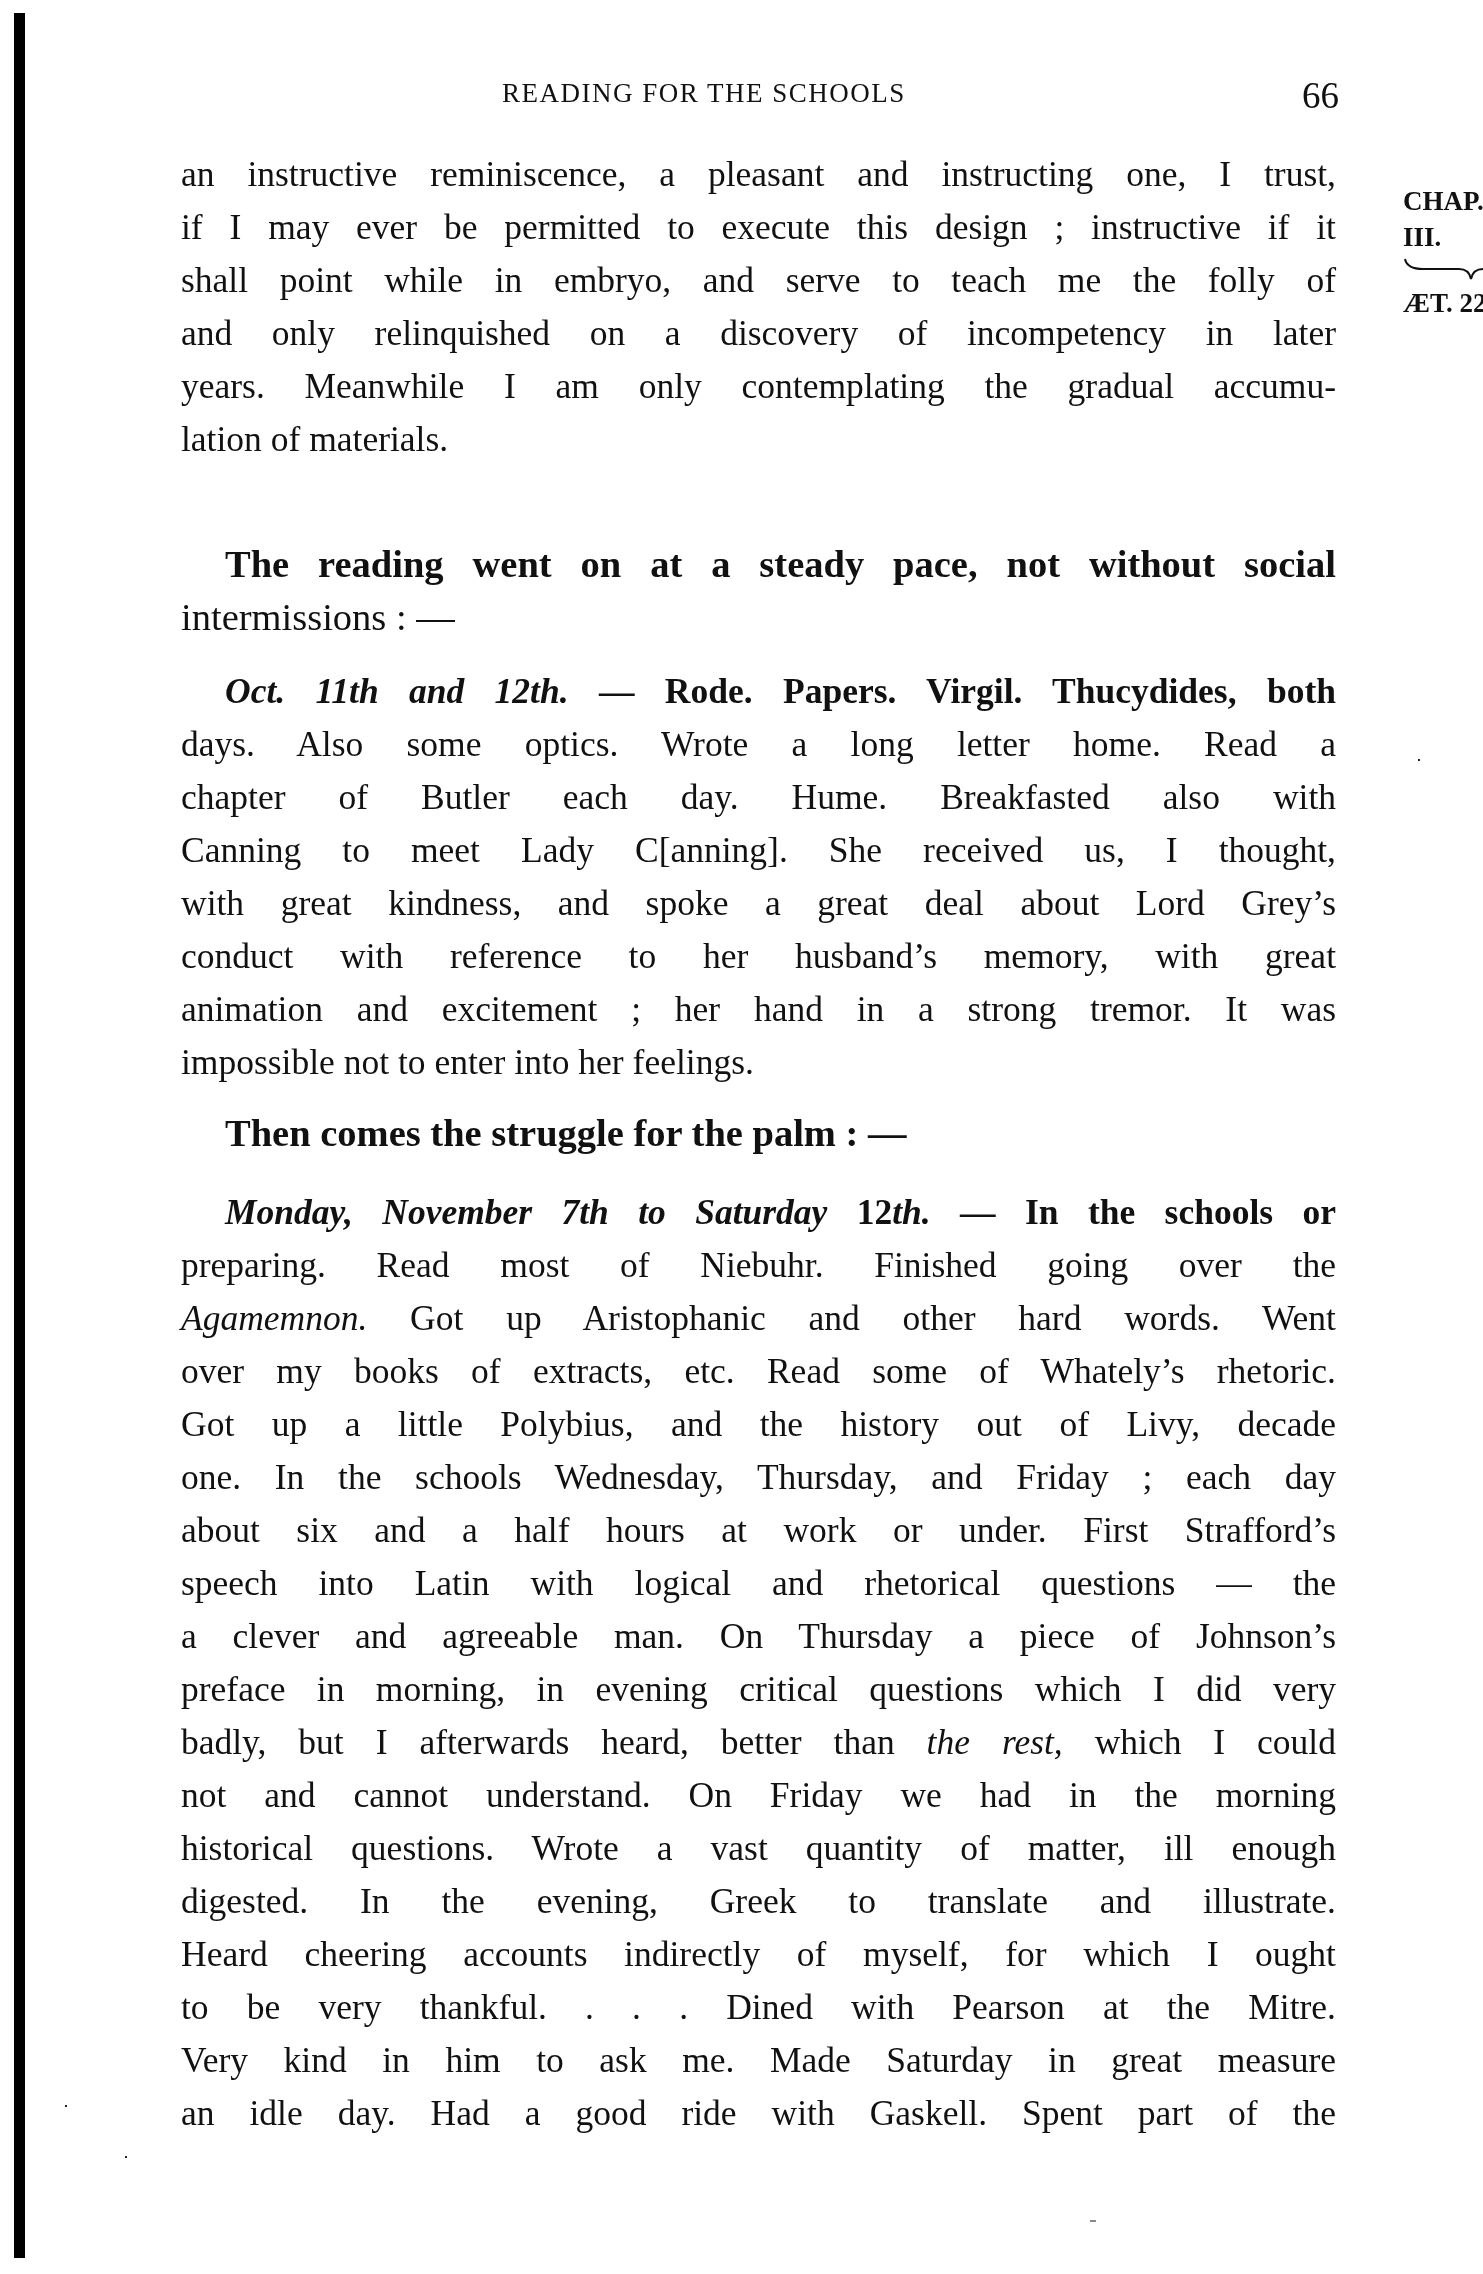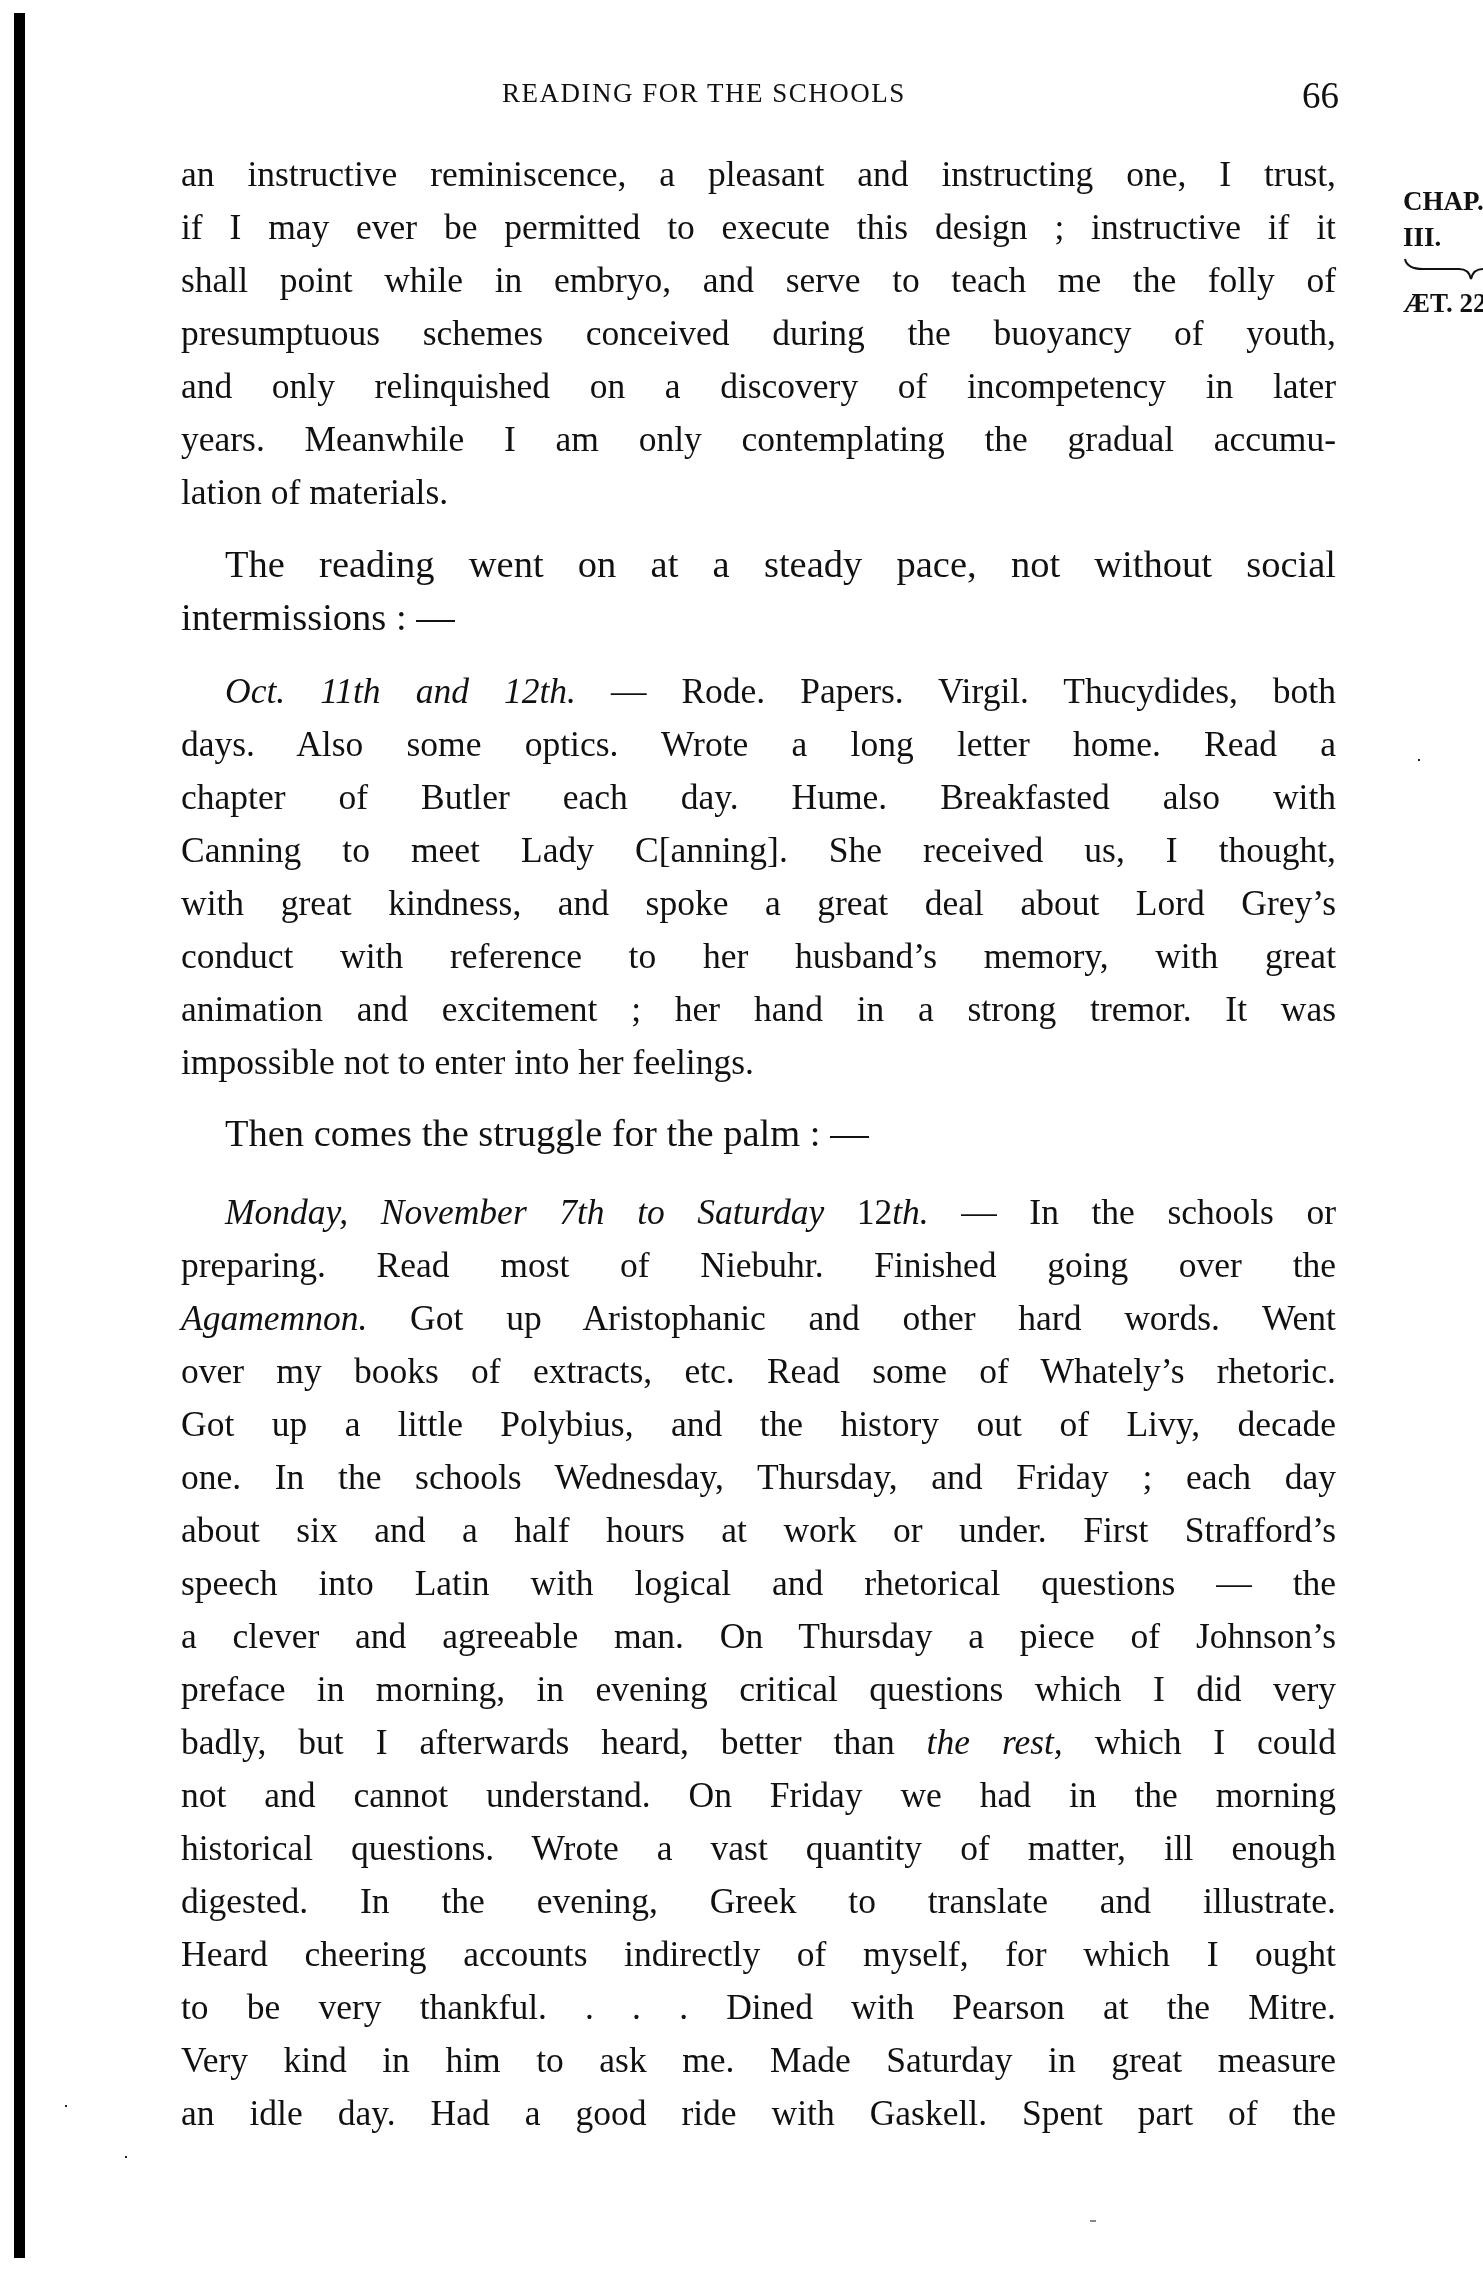--- a/index.html
+++ b/index.html
@@ -66,20 +66,21 @@
       height: 53px;
     }
     .text-block .line.last {
       text-align-last: left;
     }
     .para-lead {
       font-size: 38.5px;
     }
     .indent {
       padding-left: 44px;
+      font-weight: bold;
     }
     em, .ital {
       font-style: italic;
     }
     .margin-note {
       position: absolute;
       left: 1403px;
       top: 150px;
       width: 136px;
       font-family: "Liberation Serif", "DejaVu Serif", serif;
@@ -116,21 +117,20 @@
   <svg class="brace" width="136" height="24" viewBox="0 0 136 24">
     <path d="M2 2 Q4 12 20 12 L56 12 Q66 12 68 22 Q70 12 80 12 L134 12" fill="none" stroke="#111" stroke-width="2"></path>
   </svg>
   <div>ÆT. 22.</div>
 </div>
 
 <div class="text-block" style="top:148px;">
   <span class="line">an instructive reminiscence, a pleasant and instructing one, I trust,</span>
   <span class="line">if I may ever be permitted to execute this design ; instructive if it</span>
   <span class="line">shall point while in embryo, and serve to teach me the folly of</span>
-  <span class="line">presumptuous schemes conceived during the buoyancy of youth,</span>
   <span class="line">and only relinquished on a discovery of incompetency in later</span>
   <span class="line">years.  Meanwhile I am only contemplating the gradual accumu-</span>
   <span class="line last">lation of materials.</span>
 </div>
 
 <div class="text-block para-lead" style="top:538px;">
   <span class="line indent">The reading went on at a steady pace, not without social</span>
   <span class="line last">intermissions : —</span>
 </div>
 

